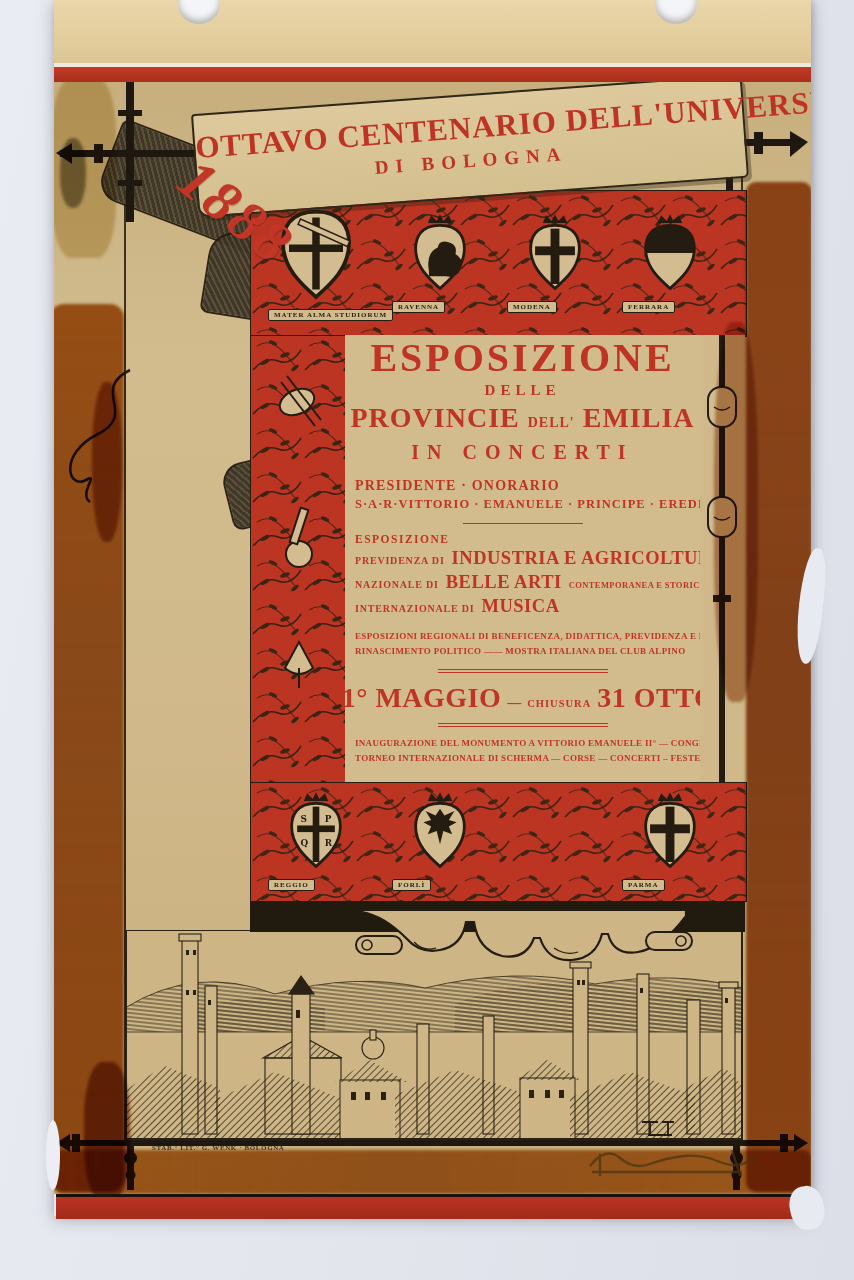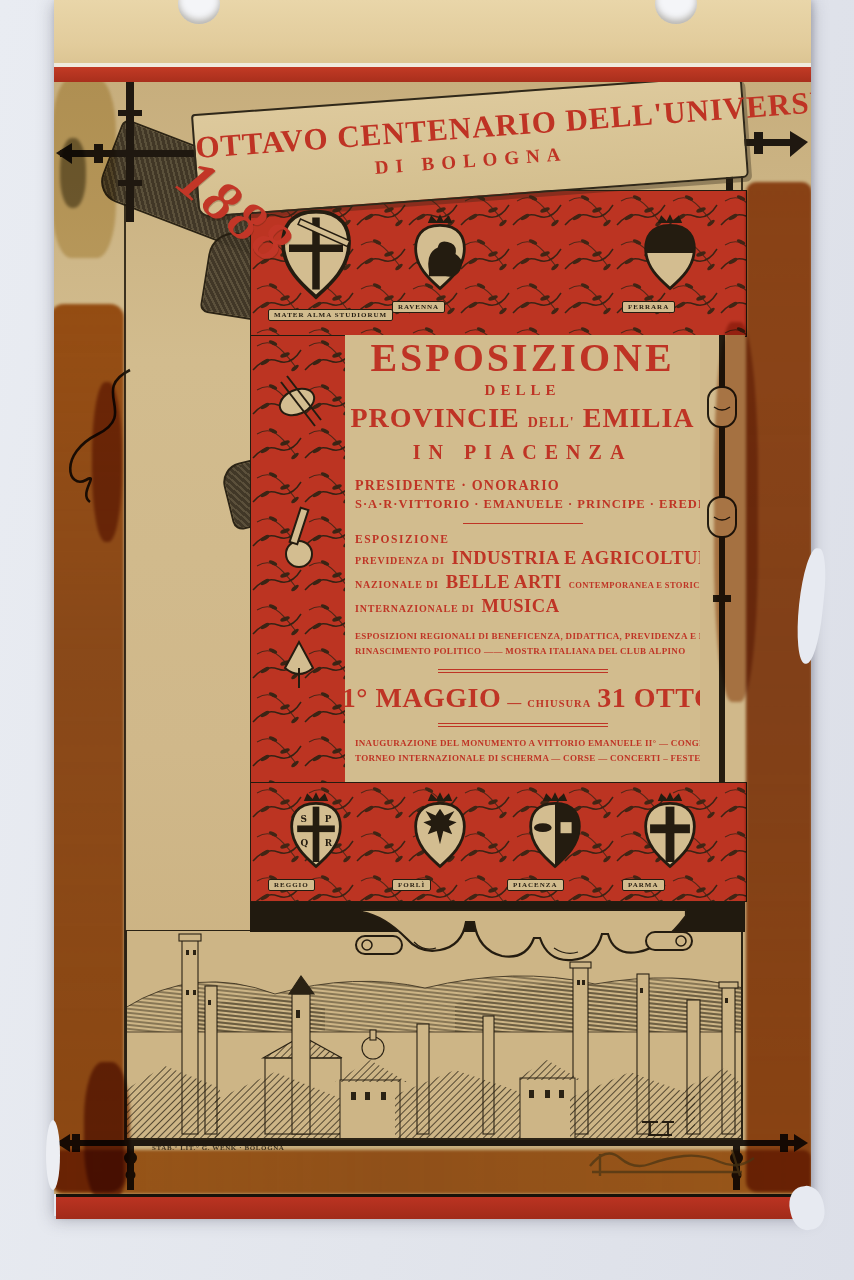--- a/index.html
+++ b/index.html
@@ -204,20 +204,31 @@
 
           <div class="shield-slot" style="left:141px;top:20px">
             <svg class="sh-svg" width="62" height="84" viewBox="0 0 56 72">
               <path class="crown" d="M17 9 l3 -7 5 5 3 -6 3 6 5 -5 3 7 z"></path>
               <path class="sh-base" d="M28 11 C10 11 6 23 6 32 C6 49 19 60 28 68 C37 60 50 49 50 32 C50 23 46 11 28 11 Z"></path>
               <path class="emb" d="M18 52 q-3 -16 8 -21 q1 -7 9 -5 q9 2 7 11 q9 6 4 15 q-4 7 -13 5 l-15 0 z"></path>
             </svg>
             <div class="sh-label">RAVENNA</div>
           </div>
 
+          <div class="shield-slot" style="left:256px;top:20px">
+            <svg class="sh-svg" width="62" height="84" viewBox="0 0 56 72">
+              <path class="crown" d="M17 9 l3 -7 5 5 3 -6 3 6 5 -5 3 7 z"></path>
+              <path class="sh-base" d="M28 11 C10 11 6 23 6 32 C6 49 19 60 28 68 C37 60 50 49 50 32 C50 23 46 11 28 11 Z"></path>
+              <g class="emb">
+                  <rect x="24" y="14" width="8" height="50"></rect>
+                  <rect x="10" y="30" width="36" height="8"></rect>
+                </g>
+            </svg>
+            <div class="sh-label">MODENA</div>
+          </div>
 
           <div class="shield-slot" style="left:371px;top:20px">
             <svg class="sh-svg" width="62" height="84" viewBox="0 0 56 72">
               <path class="crown" d="M17 9 l3 -7 5 5 3 -6 3 6 5 -5 3 7 z"></path>
               <path class="sh-base" d="M28 11 C10 11 6 23 6 32 C6 49 19 60 28 68 C37 60 50 49 50 32 C50 23 46 11 28 11 Z"></path>
               <path class="emb" d="M28 11 C10 11 6 23 6 32 L6 36 L50 36 L50 32 C50 23 46 11 28 11 Z"></path>
             </svg>
             <div class="sh-label">FERRARA</div>
           </div>
         </div>
@@ -240,21 +251,21 @@
         </div>
 
         <div class="panel">
           <div class="t-center t-title">ESPOSIZIONE</div>
           <div class="t-center t-delle">DELLE</div>
           <div class="t-center t-prov">
             <span>PROVINCIE</span>
             <span class="small">DELL'</span>
             <span>EMILIA</span>
           </div>
-          <div class="t-center t-inbo">IN PIACENZA</div>
+          <div class="t-center t-inbo">IN CONCERTI</div>
 
           <div class="blockL t-preslabel">PRESIDENTE · ONORARIO</div>
           <div class="blockL t-presname">S·A·R·VITTORIO · EMANUELE · PRINCIPE · EREDITARIO</div>
 
           <div class="rule1"></div>
 
           <div class="blockL t-prog-h">ESPOSIZIONE</div>
           <div class="blockL prog-row">
             <span class="prog-prefix">PREVIDENZA DI</span>
             <span class="prog-main">INDUSTRIA E AGRICOLTURA</span>
@@ -329,30 +340,20 @@
 
           <div class="shield-slot" style="left:141px;top:6px">
             <svg class="sh-svg" width="62" height="84" viewBox="0 0 56 72">
               <path class="crown" d="M17 9 l3 -7 5 5 3 -6 3 6 5 -5 3 7 z"></path>
               <path class="sh-base" d="M28 11 C10 11 6 23 6 32 C6 49 19 60 28 68 C37 60 50 49 50 32 C50 23 46 11 28 11 Z"></path>
               <path class="emb" d="M28 16 l-4 6 -9 -4 5 8 -7 2 7 4 -3 7 8 -3 3 12 3 -12 8 3 -3 -7 7 -4 -7 -2 5 -8 -9 4 z"></path>
             </svg>
             <div class="sh-label">FORLÌ</div>
           </div>
 
-          <div class="shield-slot" style="left:256px;top:6px">
-            <svg class="sh-svg" width="62" height="84" viewBox="0 0 56 72">
-              <path class="crown" d="M17 9 l3 -7 5 5 3 -6 3 6 5 -5 3 7 z"></path>
-              <path class="sh-base" d="M28 11 C10 11 6 23 6 32 C6 49 19 60 28 68 C37 60 50 49 50 32 C50 23 46 11 28 11 Z"></path>
-              <path class="emb" d="M28 11 C46 11 50 23 50 32 C50 49 37 60 28 68 Z"></path>
-              <rect x="33" y="28" width="10" height="10" fill="#d3bd90"></rect>
-              <ellipse cx="17" cy="33" rx="8" ry="4" class="emb"></ellipse>
-            </svg>
-            <div class="sh-label">PIACENZA</div>
-          </div>
 
           <div class="shield-slot" style="left:371px;top:6px">
             <svg class="sh-svg" width="62" height="84" viewBox="0 0 56 72">
               <path class="crown" d="M17 9 l3 -7 5 5 3 -6 3 6 5 -5 3 7 z"></path>
               <path class="sh-base" d="M28 11 C10 11 6 23 6 32 C6 49 19 60 28 68 C37 60 50 49 50 32 C50 23 46 11 28 11 Z"></path>
               <g class="emb">
                   <rect x="24" y="14" width="8" height="50"></rect>
                   <rect x="10" y="30" width="36" height="8"></rect>
                 </g>
             </svg>

